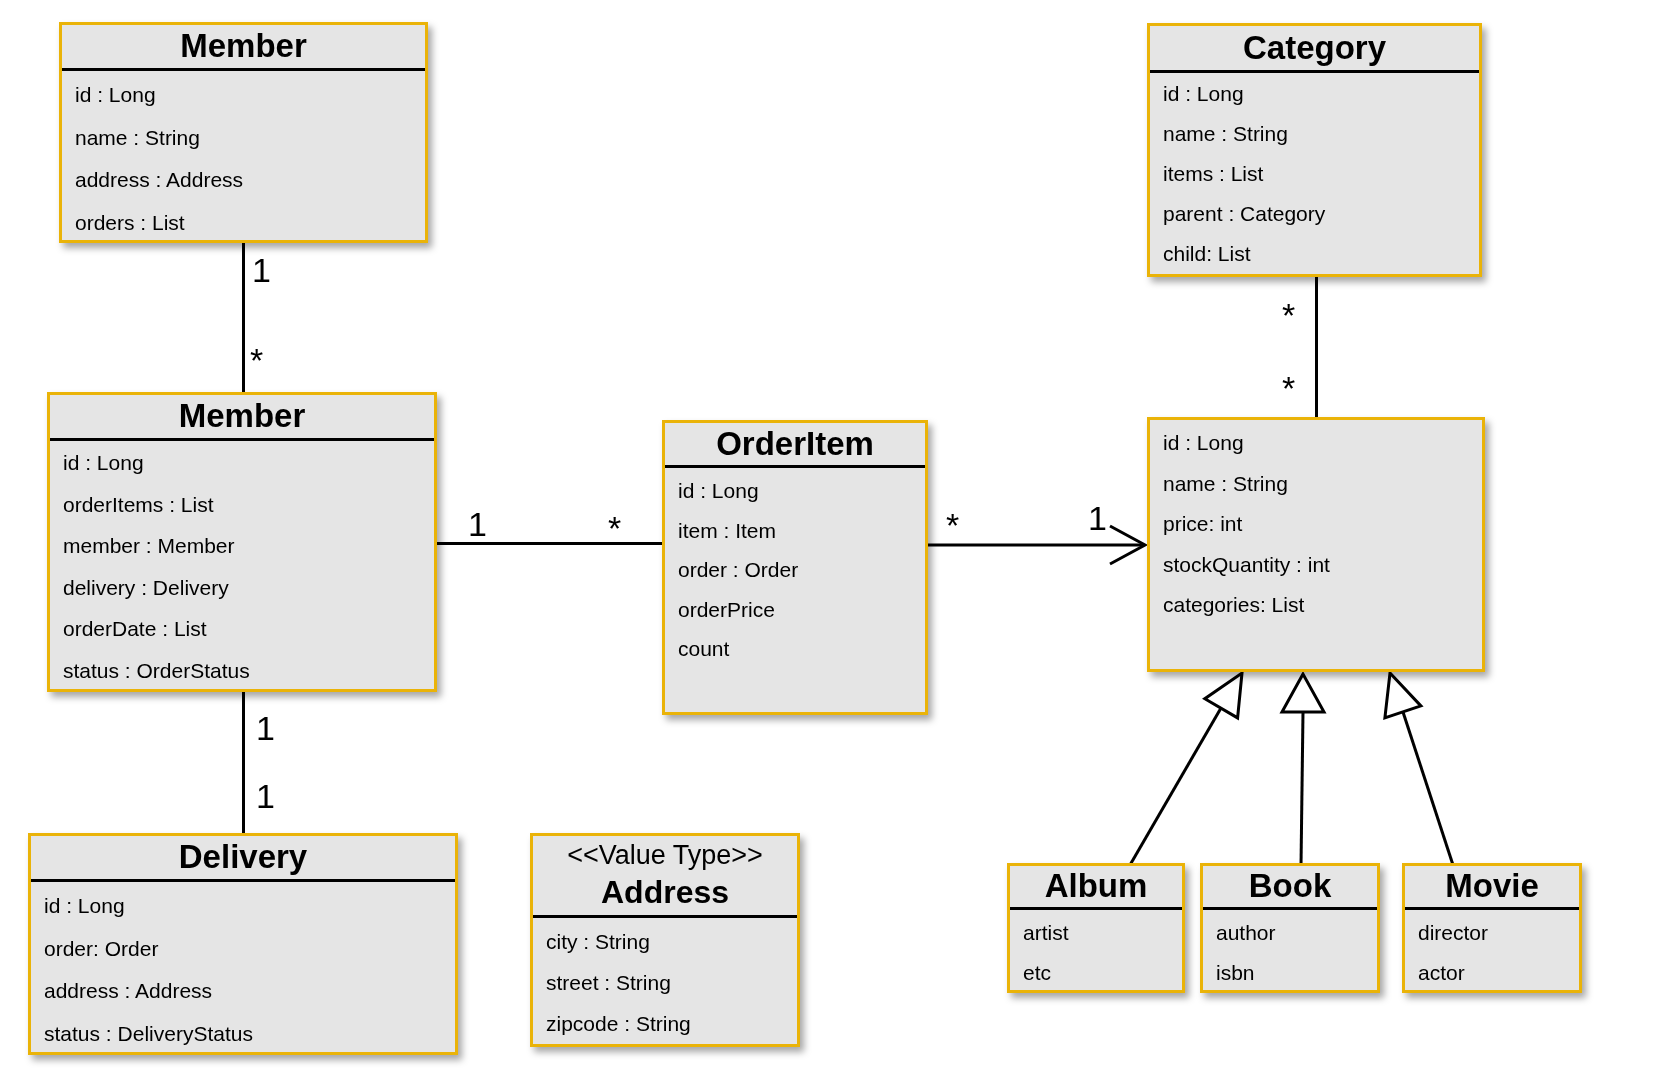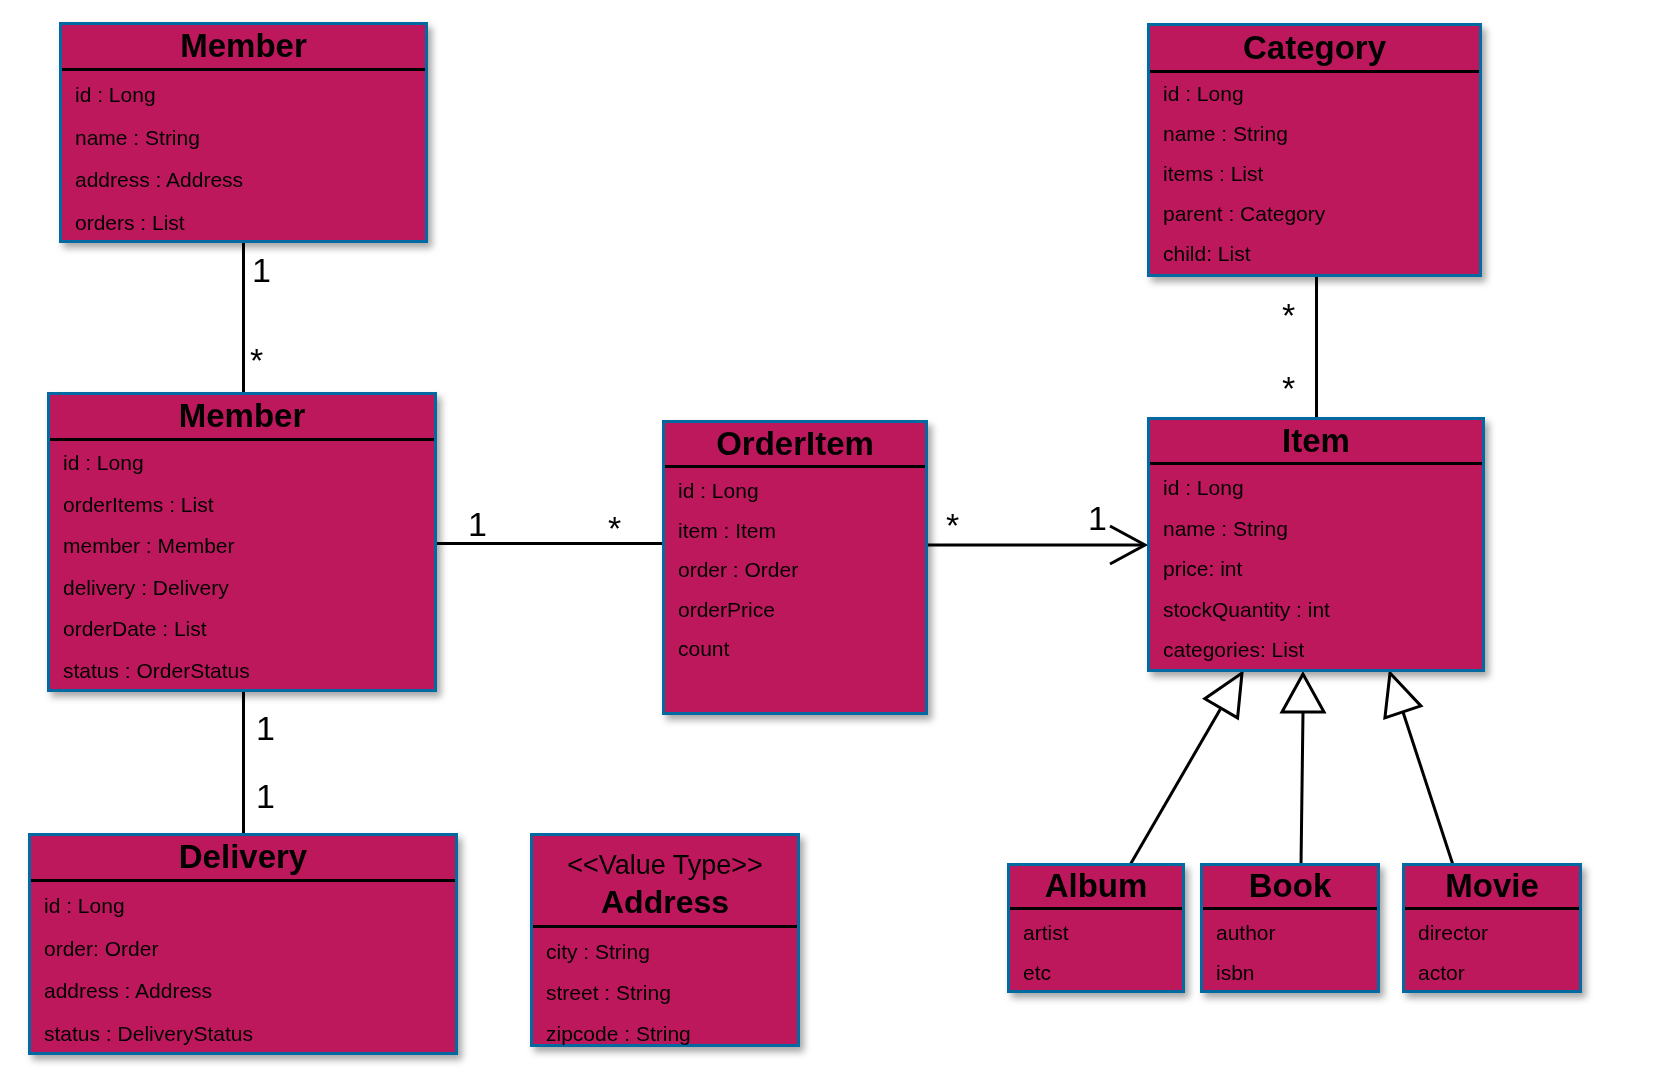--- a/index.html
+++ b/index.html
@@ -5,21 +5,21 @@
   html,body{margin:0;padding:0;background:#fff;}
   #canvas{
     position:relative;width:1654px;height:1086px;background:#ffffff;overflow:hidden;
     font-family:"Liberation Sans", sans-serif;color:#000;
   }
   #connectors{position:absolute;left:0;top:0;width:1654px;height:1086px;}
   #connectors line, #connectors polyline{stroke:#000;stroke-width:3;fill:none;}
   #connectors polygon{fill:#ffffff;stroke:#000;stroke-width:3;}
   #connectors text{font-family:"Liberation Sans",sans-serif;font-size:34px;fill:#000;}
   .box{
-    position:absolute;background:#be185d;border:3px solid #0369a1;box-sizing:border-box;
+    position:absolute;background:#e5e5e5;border:3px solid #eab308;box-sizing:border-box;
     box-shadow:4px 5px 7px rgba(0,0,0,0.35);
   }
   .title{
     border-bottom:3px solid #000;font-weight:bold;text-align:center;
     font-size:33px;white-space:nowrap;overflow:hidden;
   }
   .stype{font-weight:normal;font-size:27px;line-height:34px;}
   .tline{font-size:32px;line-height:40px;}
   .attrs{padding:3px 4px 0 13px;}
   .attr{font-size:21px;line-height:42.5px;white-space:nowrap;}
@@ -107,42 +107,41 @@
     <div class="attrs">
       <div class="attr" style="line-height:39.5px">id : Long</div>
       <div class="attr" style="line-height:39.5px">item : Item</div>
       <div class="attr" style="line-height:39.5px">order : Order</div>
       <div class="attr" style="line-height:39.5px">orderPrice</div>
       <div class="attr" style="line-height:39.5px">count</div>
     </div>
   </div>
 
   <div class="box" style="left:1147px;top:417px;width:338px;height:255px">
-    <div class="title" style="height:42px;line-height:41px">Item</div>
     <div class="attrs">
       <div class="attr" style="line-height:40.5px">id : Long</div>
       <div class="attr" style="line-height:40.5px">name : String</div>
       <div class="attr" style="line-height:40.5px">price: int</div>
       <div class="attr" style="line-height:40.5px">stockQuantity : int</div>
       <div class="attr" style="line-height:40.5px">categories: List</div>
     </div>
   </div>
 
   <div class="box" style="left:28px;top:833px;width:430px;height:222px">
     <div class="title" style="height:43px;line-height:42px">Delivery</div>
     <div class="attrs">
       <div class="attr">id : Long</div>
       <div class="attr">order: Order</div>
       <div class="attr bold">address : Address</div>
       <div class="attr">status : DeliveryStatus</div>
     </div>
   </div>
 
   <div class="box" style="left:530px;top:833px;width:270px;height:214px">
-    <div class="title" style="height:77px;padding-top:12px">
+    <div class="title" style="height:77px;padding-top:2px">
       <div class="stype">&lt;&lt;Value Type&gt;&gt;</div>
       <div class="tline">Address</div>
     </div>
     <div class="attrs">
       <div class="attr" style="line-height:41px">city : String</div>
       <div class="attr" style="line-height:41px">street : String</div>
       <div class="attr" style="line-height:41px">zipcode : String</div>
     </div>
   </div>
 

